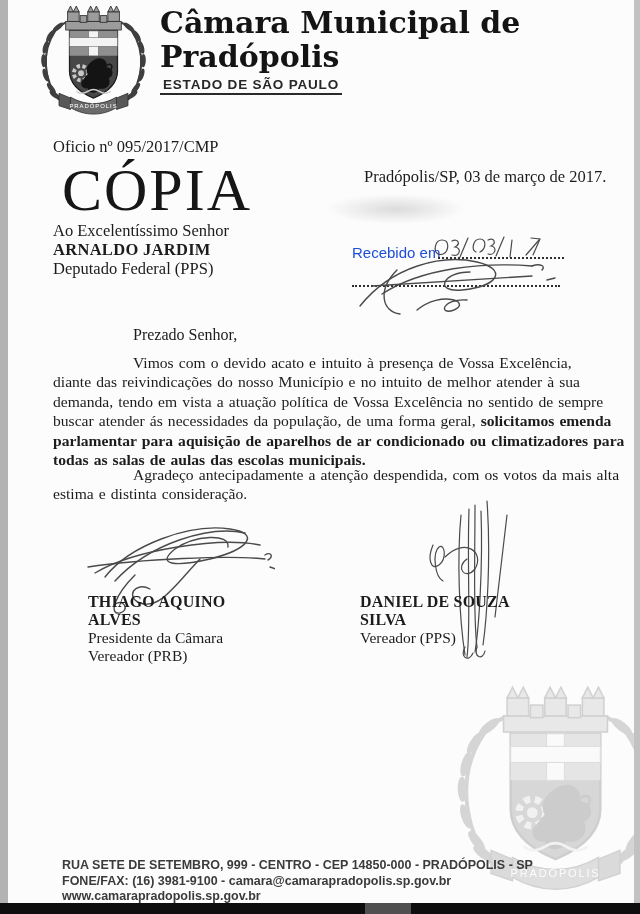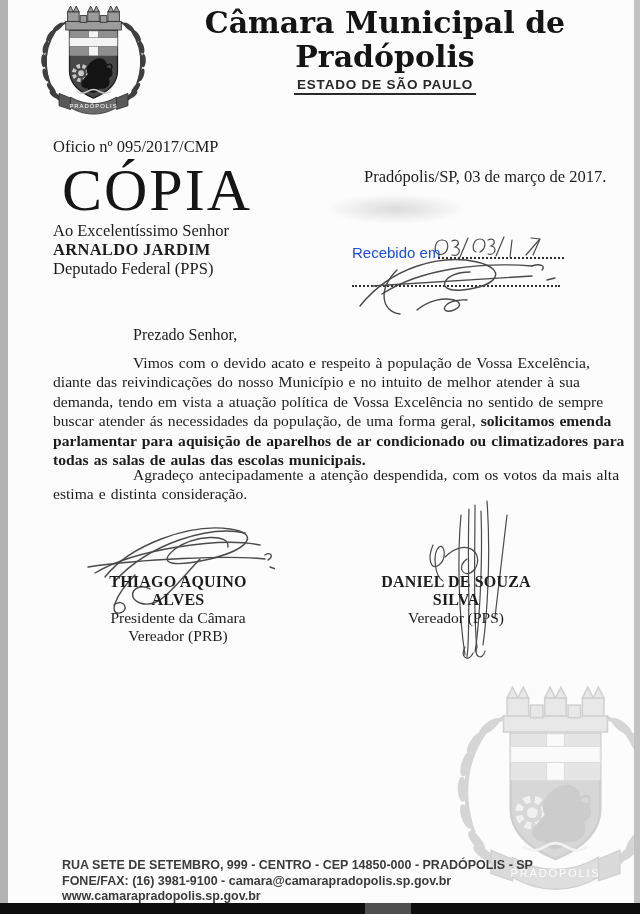--- a/index.html
+++ b/index.html
@@ -8,21 +8,21 @@
   .abs{position:absolute;}
   
   .edge-left{left:0;top:0;width:8px;height:903px;background:#b3b3b3;z-index:9;}
   .edge-right{left:634px;top:0;width:6px;height:903px;background:#c2c2c2;z-index:9;}
   .bottom-bar{left:0;top:903px;width:640px;height:11px;background:#0e0e0e;z-index:10;}
   .bottom-bar-seg{left:365px;top:903px;width:46px;height:11px;background:#4f4f4f;z-index:11;}
   .smudge{left:326px;top:194px;width:140px;height:30px;z-index:1;
           background:radial-gradient(closest-side, rgba(150,150,150,.32), rgba(150,150,150,0));}
   
   .logo{left:36px;top:2px;z-index:2;}
-  .header-text{left:160px;top:6px;width:450px;text-align:center;z-index:2;}
+  .header-text{left:160px;top:6px;width:450px;text-align:left;z-index:2;}
   .header-title{font-family:"DejaVu Serif", serif;font-weight:bold;font-size:30px;line-height:34px;color:#141414;}
   .header-sub{display:inline-block;margin-top:3px;font-family:"Liberation Sans", sans-serif;
               font-weight:bold;font-size:13.5px;letter-spacing:.8px;color:#272727;
               border-bottom:2px solid #2a2a2a;padding:0 3px 1px 3px;}
   
   .oficio{left:53px;top:137px;font-size:16.5px;}
   .copia{left:62px;top:156px;font-size:60px;letter-spacing:2px;color:#161616;}
   .dateline{left:364px;top:167px;font-size:16.5px;}
   .addressee{left:53px;top:222px;font-size:16.5px;line-height:18.8px;}
   .addressee .bold{font-weight:bold;letter-spacing:.3px;}
@@ -33,21 +33,21 @@
   .dots1{position:absolute;left:86px;right:0;top:13px;border-bottom:2.5px dotted #2e2e2e;}
   .dots2{position:absolute;left:0;right:4px;top:41px;border-bottom:2.5px dotted #2e2e2e;}
   .hw{position:absolute;}
   .hw path{fill:none;stroke:#4a4a4a;stroke-width:1.4;stroke-linecap:round;}
   .hw.thin path{stroke-width:1.2;}
   
   .greeting{left:133px;top:326px;font-size:16px;}
   .bl{position:absolute;font-size:15.6px;white-space:nowrap;word-spacing:1.2px;}
   .bl.bold, .bl .bold{font-weight:bold;}
   
-  .sig-block{text-align:center;font-size:15.5px;line-height:18px;z-index:2;}
+  .sig-block{text-align:left;font-size:15.5px;line-height:18px;z-index:2;margin-top:20px;}
   .sig-name{font-weight:bold;font-size:16px;letter-spacing:.2px;}
   
   .watermark{left:448px;top:680px;opacity:.2;z-index:0;}
   
   .footer{left:62px;top:858px;width:516px;text-align:left;z-index:3;
           font-family:"Liberation Sans", sans-serif;font-weight:bold;
           font-size:12.5px;line-height:15.5px;color:#3b3b3b;}
 </style>
 </head>
 <body>
@@ -144,21 +144,21 @@
       <path d="M30 36 L 190 26"></path>
       <path d="M190 16 c8 -3 14 0 10 4"></path>
       <path d="M205 30 l8 -2"></path>
       <path d="M75 60 C 100 40, 130 52, 112 60 C 96 66, 100 48, 125 50"></path>
       <path d="M55 20 C 35 40, 40 62, 58 64"></path>
     </svg>
   </div>
 
   <div class="abs greeting">Prezado Senhor,</div>
 
-  <div class="bl" style="left:133px;top:354px">Vimos com o devido acato e respeito à população de Vossa Excelência,</div>
+  <div class="bl" style="left:133px;top:354px">Vimos com o devido acato e intuito à presença de Vossa Excelência,</div>
   <div class="bl" style="left:53px;top:373px">diante das reivindicações do nosso Município e no intuito de melhor atender à sua</div>
   <div class="bl" style="left:53px;top:393px">demanda, tendo em vista a atuação política de Vossa Excelência no sentido de sempre</div>
   <div class="bl" style="left:53px;top:412px"><span>buscar atender ás necessidades da população, de uma forma geral, </span><span class="bold">solicitamos emenda</span></div>
   <div class="bl bold" style="left:53px;top:432px">parlamentar para aquisição de aparelhos de ar condicionado ou climatizadores para</div>
   <div class="bl bold" style="left:53px;top:451px">todas as salas de aulas das escolas municipais.</div>
 
   <div class="bl" style="left:133px;top:466px">Agradeço antecipadamente a atenção despendida, com os votos da mais alta</div>
   <div class="bl" style="left:53px;top:485px">estima e distinta consideração.</div>
 
   <svg class="hw abs" style="left:80px;top:515px" width="195" height="105" viewBox="0 0 195 105">

